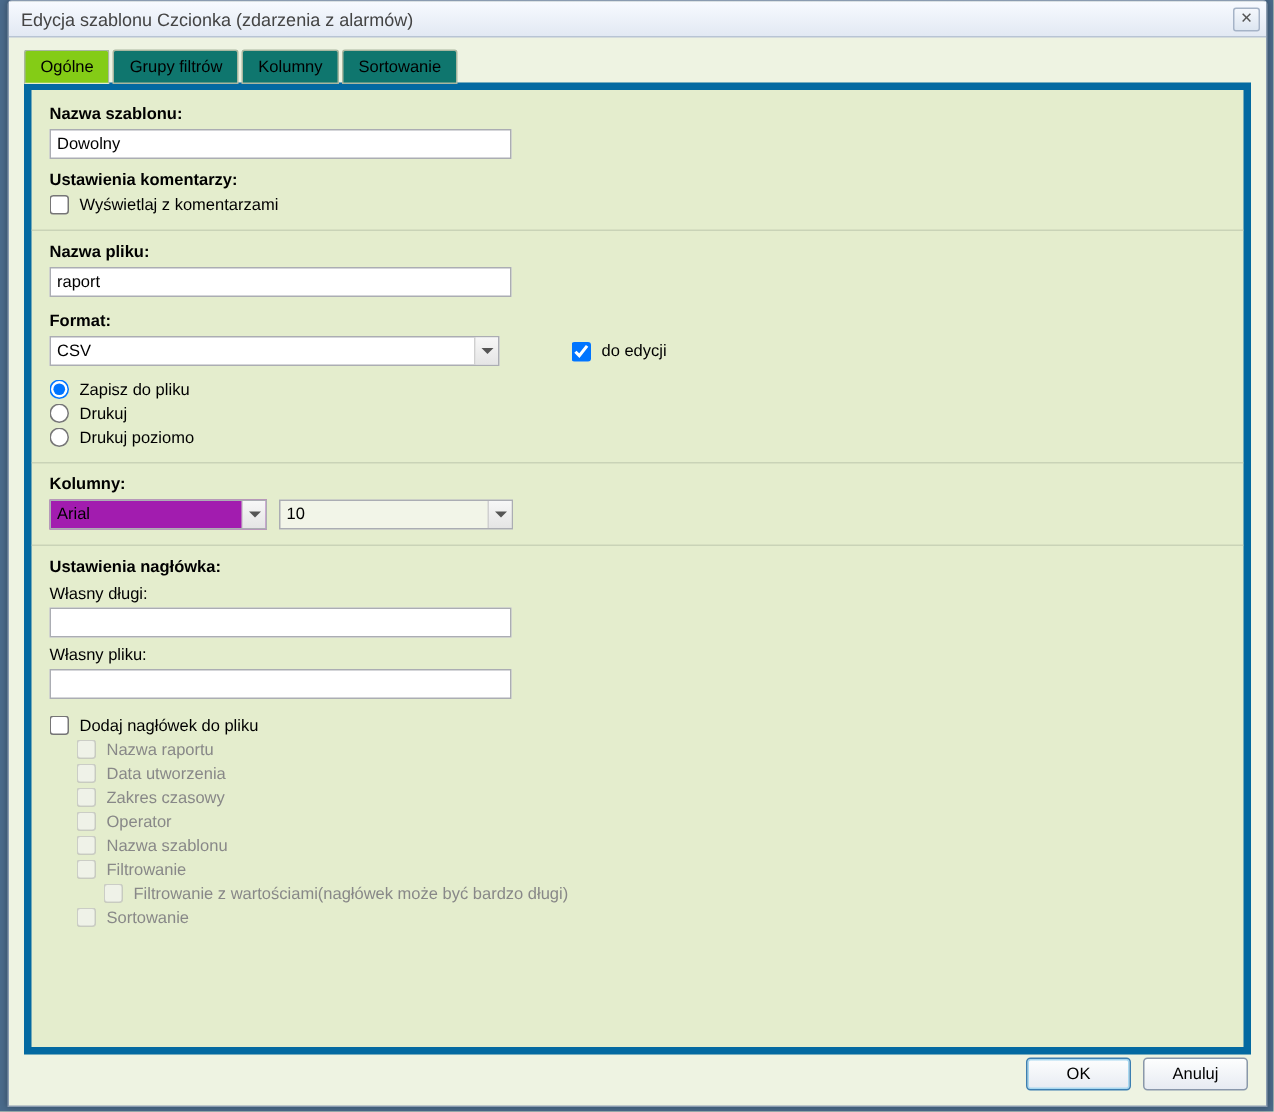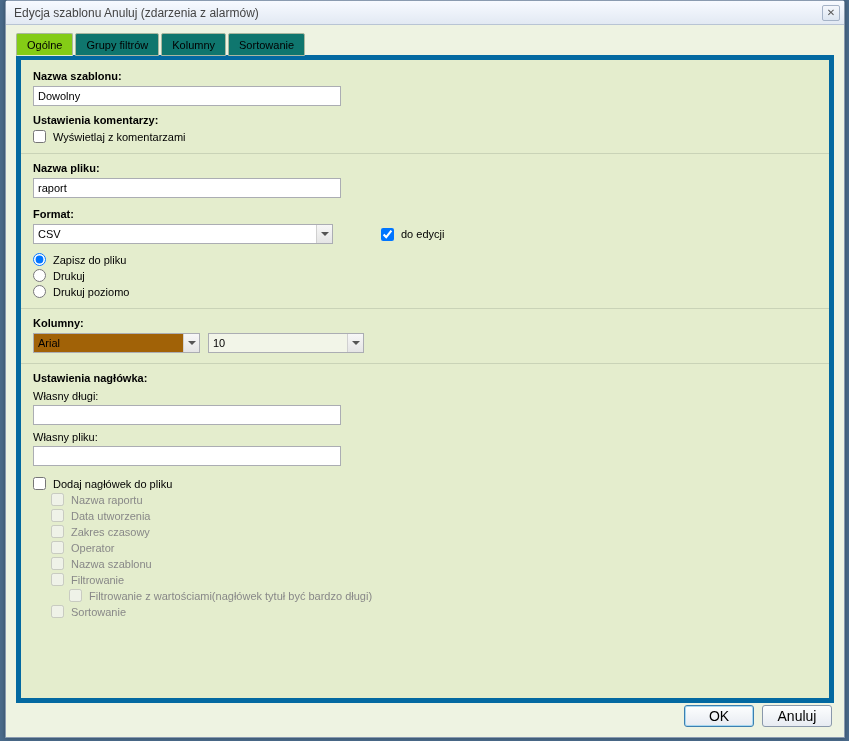--- a/index.html
+++ b/index.html
@@ -151,37 +151,37 @@
     bottom: 10px;
     display: flex;
     gap: 8px;
   }
   .btn {
     min-width: 70px;
     height: 22px;
     border: 1px solid #8a98ab;
     border-radius: 3px;
     background: linear-gradient(#fdfefe,#e7ebf2);
-    font-size: 14px;
+    font-size: 11px;
     text-align: center;
     line-height: 20px;
     cursor: pointer;
     padding: 0 14px;
   }
   .btn.primary {
     border: 1px solid #3c7fb1;
     box-shadow: 0 0 0 1px #a8d8f0 inset;
   }
 </style>
 </head>
 <body>
 
 <div class="window">
   <div class="titlebar">
-    <span class="titlebar-text">Edycja szablonu Anuluj (zdarzenia z alarmów)</span>
+    <span class="titlebar-text">Edycja szablonu Czcionka (zdarzenia z alarmów)</span>
     <div class="close-btn">
       <span>✕</span>
     </div>
   </div>
 
   <div class="body">
     <div class="tabs">
       <div class="tab active">Ogólne</div>
       <div class="tab">Grupy filtrów</div>
       <div class="tab">Kolumny</div>
@@ -229,21 +229,21 @@
       </label>
       <label class="radio-row">
         <input type="radio" name="out" style="">
         <span>Drukuj poziomo</span>
       </label>
 
       <hr class="hr">
 
       <span class="section-label">Kolumny:</span>
       <div class="font-row">
-        <div class="combo" style="width:167px;background:#a16207">
+        <div class="combo" style="width:145px;background:#a21caf">
           <span class="combo-text">Arial</span>
           <span class="combo-arrow"></span>
         </div>
         <div class="combo" style="width:156px;background:#f2f5e8">
           <span class="combo-text">10</span>
           <span class="combo-arrow"></span>
         </div>
       </div>
 
       <hr class="hr">
@@ -279,21 +279,21 @@
       <label class="checkbox-row sub">
         <input type="checkbox" disabled="" style="">
         <span>Nazwa szablonu</span>
       </label>
       <label class="checkbox-row sub">
         <input type="checkbox" disabled="" style="">
         <span>Filtrowanie</span>
       </label>
       <label class="checkbox-row subsub">
         <input type="checkbox" disabled="" style="">
-        <span>Filtrowanie z wartościami(nagłówek tytuł być bardzo długi)</span>
+        <span>Filtrowanie z wartościami(nagłówek może być bardzo długi)</span>
       </label>
       <label class="checkbox-row sub">
         <input type="checkbox" disabled="" style="">
         <span>Sortowanie</span>
       </label>
     </div>
 
     <div class="buttons">
       <div class="btn primary">OK</div>
       <div class="btn">Anuluj</div>

